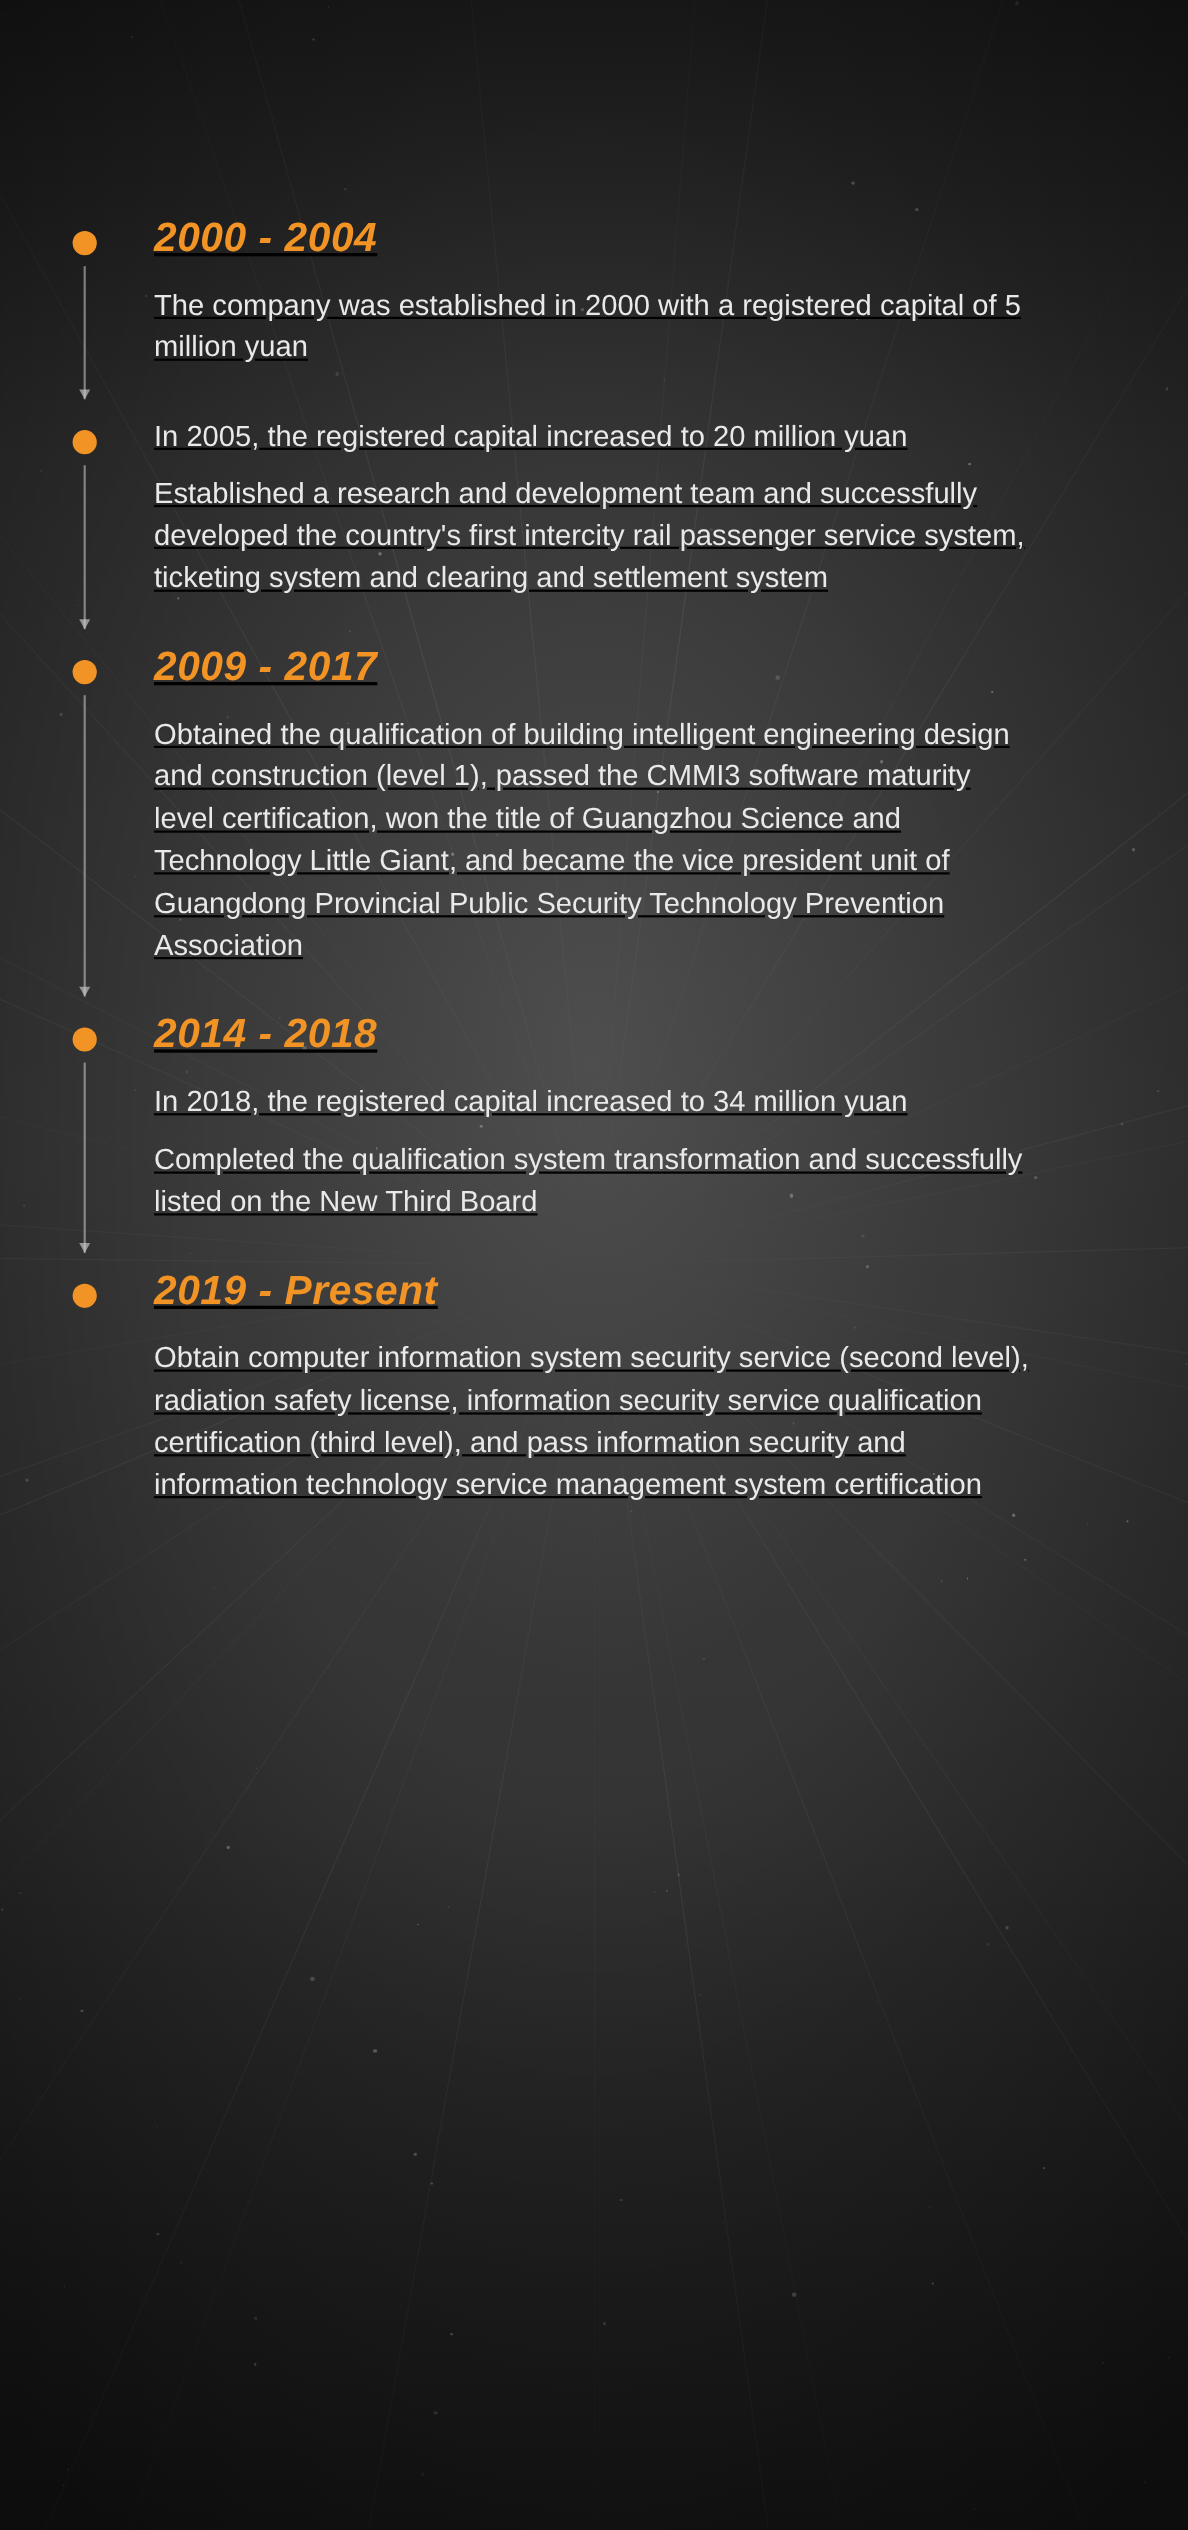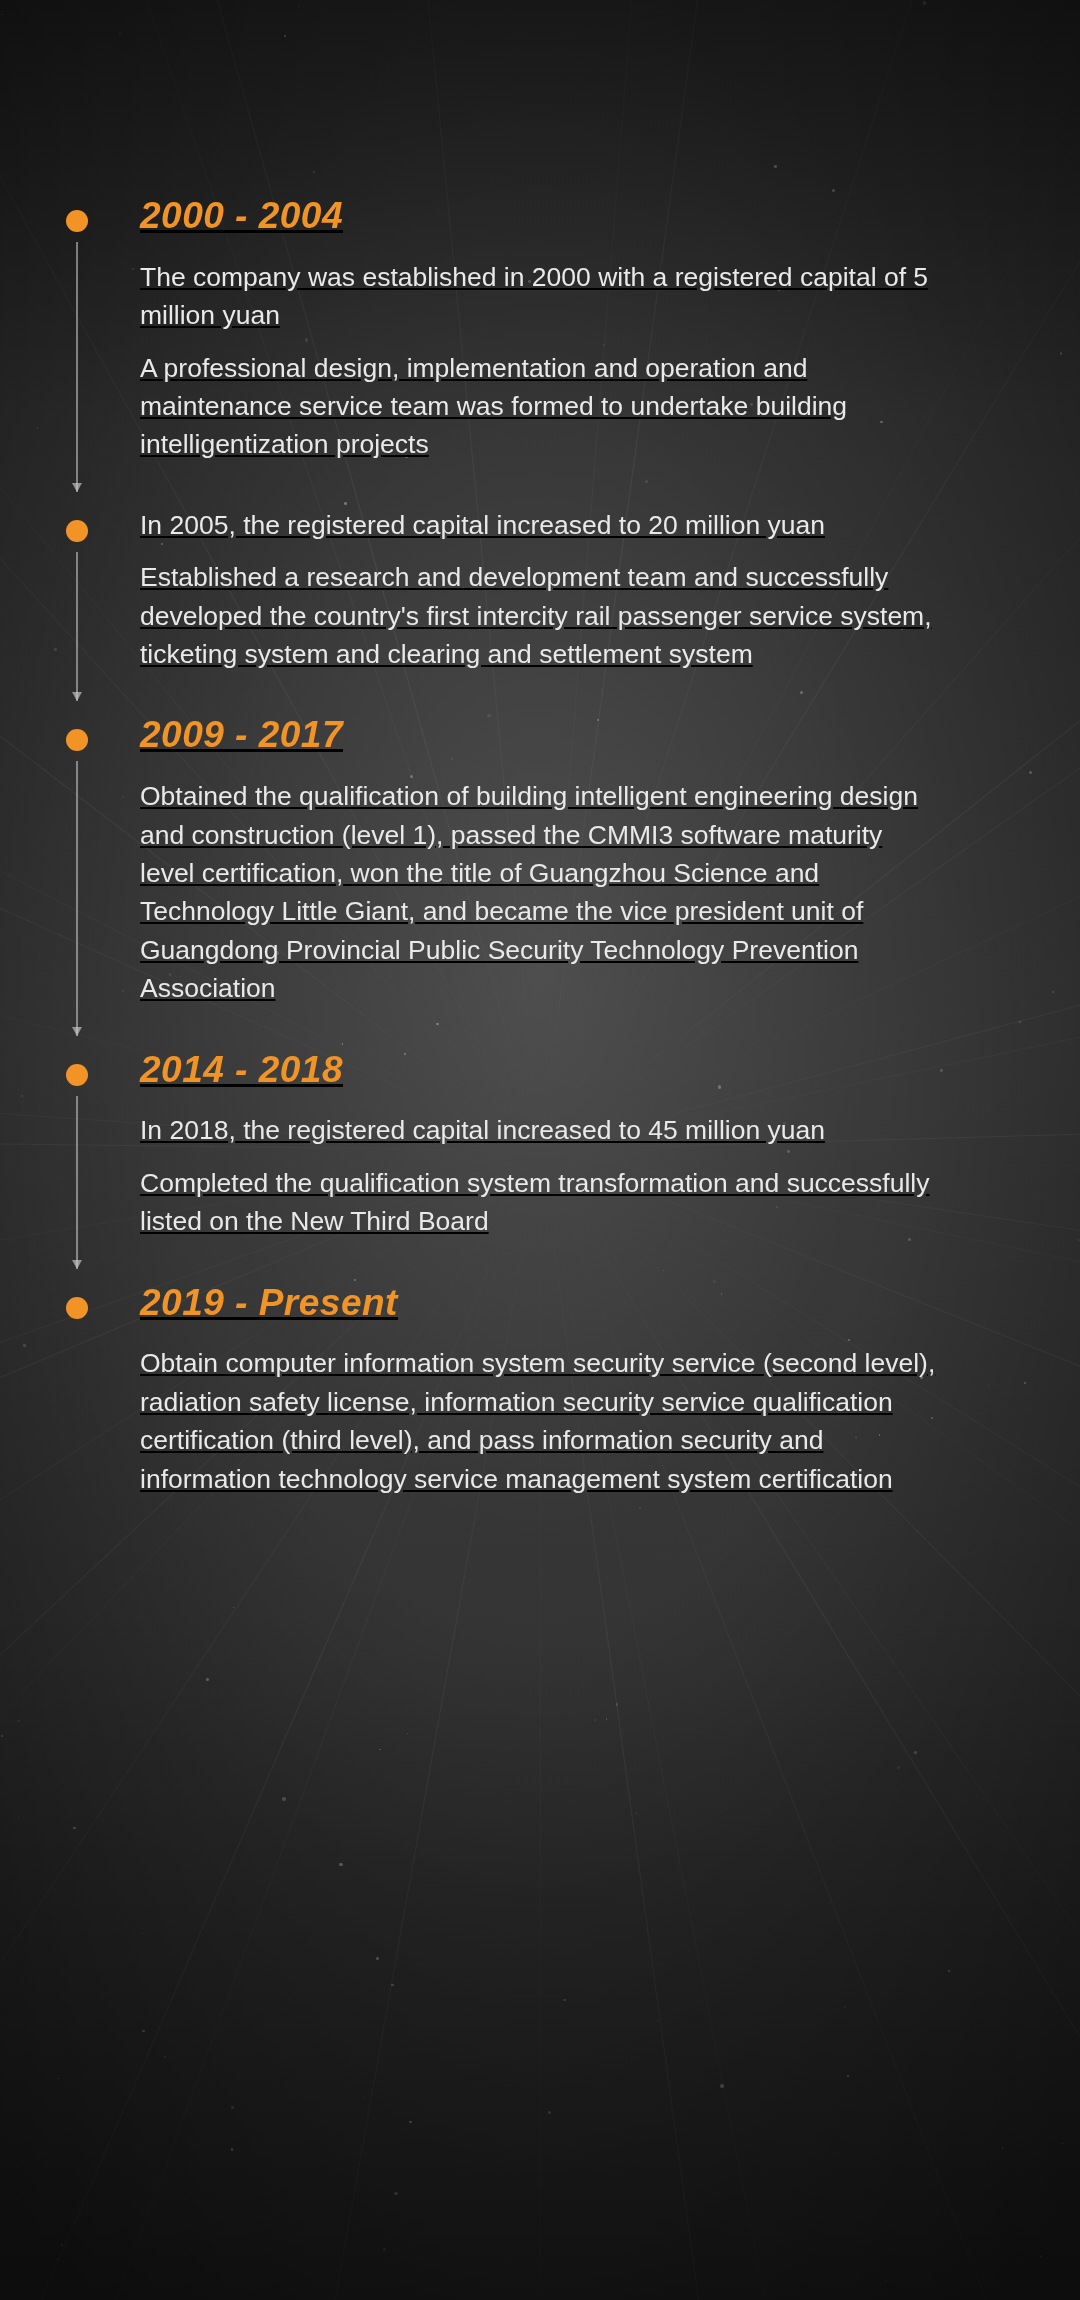--- a/index.html
+++ b/index.html
@@ -305,21 +305,20 @@
 
 <div class="timeline" id="timeline">
     <div class="entry">
       <div class="marker-col">
         <span class="bullet"></span>
         <span class="connector"></span>
       </div>
       <div class="content-col">
         <div class="year">2000 - 2004</div>
         <p class="para">The company was established in 2000 with a registered capital of 5 million yuan</p>
-        <p class="para">A professional design, implementation and operation and maintenance service team was formed to undertake building intelligentization projects</p>
       </div>
     </div>
     <div class="entry">
       <div class="marker-col">
         <span class="bullet"></span>
         <span class="connector"></span>
       </div>
       <div class="content-col">
         <p class="para">In 2005, the registered capital increased to 20 million yuan</p>
         <p class="para">Established a research and development team and successfully developed the country's first intercity rail passenger service system, ticketing system and clearing and settlement system</p>
@@ -335,21 +334,21 @@
         <p class="para">Obtained the qualification of building intelligent engineering design and construction (level 1), passed the CMMI3 software maturity level certification, won the title of Guangzhou Science and Technology Little Giant, and became the vice president unit of Guangdong Provincial Public Security Technology Prevention Association</p>
       </div>
     </div>
     <div class="entry">
       <div class="marker-col">
         <span class="bullet"></span>
         <span class="connector"></span>
       </div>
       <div class="content-col">
         <div class="year">2014 - 2018</div>
-        <p class="para">In 2018, the registered capital increased to 45 million yuan</p>
+        <p class="para">In 2018, the registered capital increased to 34 million yuan</p>
         <p class="para">Completed the qualification system transformation and successfully listed on the New Third Board</p>
       </div>
     </div>
     <div class="entry">
       <div class="marker-col">
         <span class="bullet"></span>
       </div>
       <div class="content-col">
         <div class="year">2019 - Present</div>
         <p class="para">Obtain computer information system security service (second level), radiation safety license, information security service qualification certification (third level), and pass information security and information technology service management system certification</p>

